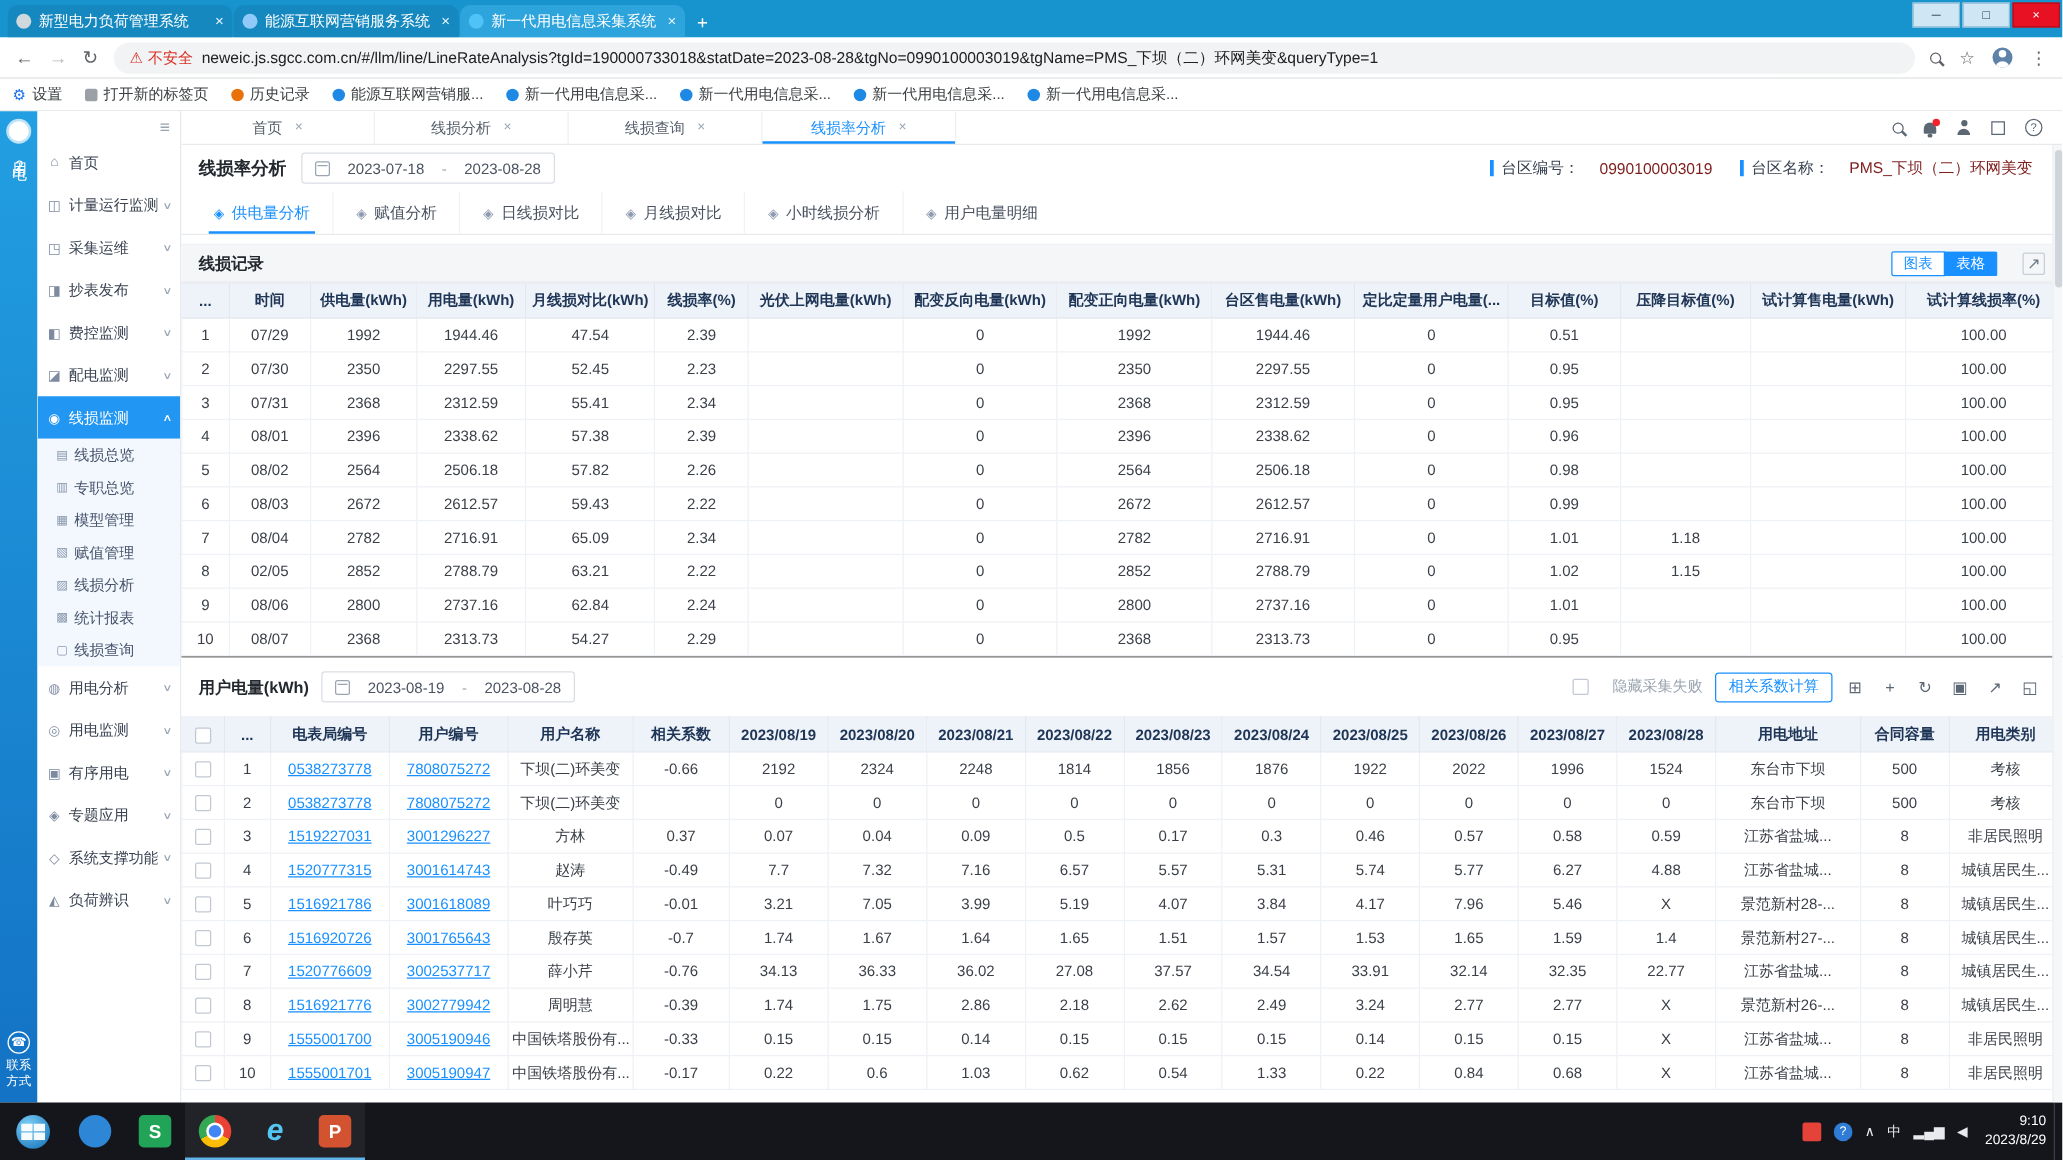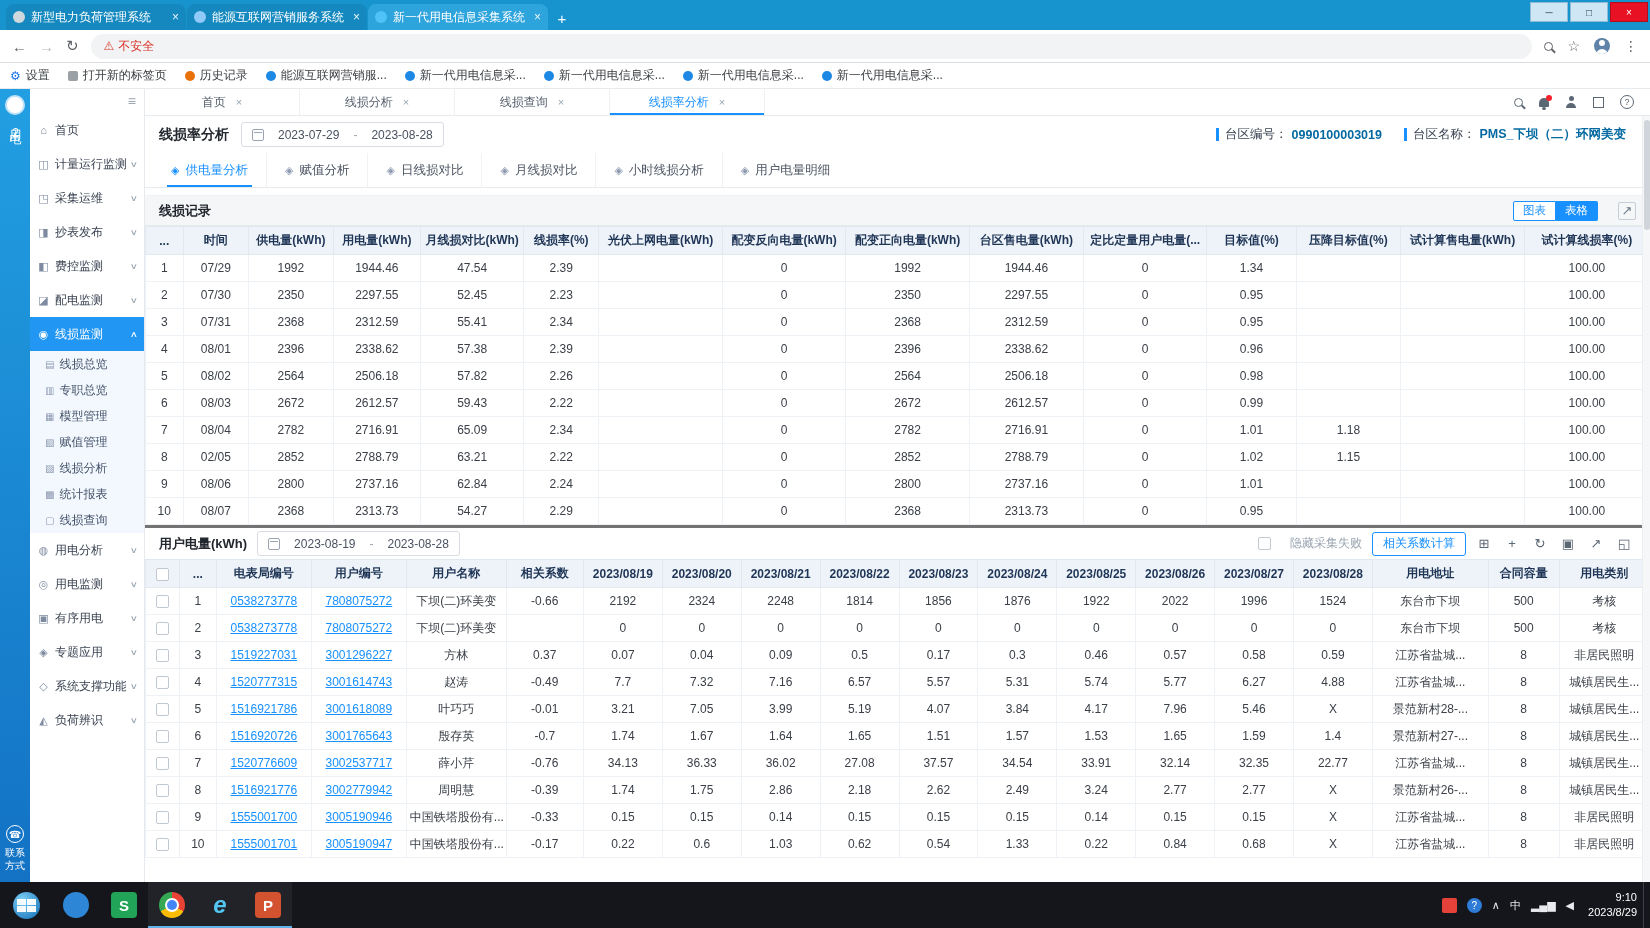--- a/index.html
+++ b/index.html
@@ -80,33 +80,33 @@
 
 .page-header{height:37px;display:flex;align-items:center;gap:12px;padding:0 14px;flex:0 0 auto}
 .page-title{font-size:14px;font-weight:bold;color:#23272e}
 .date-box{height:25px;border:1px solid #d9dde3;border-radius:3px;display:flex;align-items:center;gap:14px;padding:0 10px;font-size:12px;color:#4a5260}
 .date-box .sep{color:#9aa5b1}
 .i-cal{width:12px;height:12px;border:1px solid #9aa5b1;border-radius:2px;position:relative;display:inline-block;flex:0 0 auto}
 .i-cal::before{content:'';position:absolute;top:2.5px;left:1px;right:1px;height:1px;background:#9aa5b1}
 .station{margin-left:auto;display:flex;align-items:center;gap:22px;padding-right:10px;font-size:12.5px;color:#3a4352;white-space:nowrap}
 .st-item{display:flex;align-items:center}
 .st-bar{width:3px;height:13px;background:#1890ff;margin-right:6px}
-.st-val{font-weight:bold;color:#0369a1;margin-left:4px}
+.st-val{font-weight:normal;color:#7f1d1d;margin-left:16px}
 
 .sub-tabs{height:35px;display:flex;align-items:stretch;border-bottom:1px solid #e8ebee;padding:0 8px;flex:0 0 auto}
 .sub-tab{display:flex;align-items:center;gap:6px;padding:0 18px;font-size:12.5px;color:#4a5260;border-right:1px solid #f0f2f4;position:relative;cursor:pointer}
 .sub-tab:last-child{border-right:none}
 .sub-ico{font-size:11px;color:#8d9ab0}
 .sub-tab.active{color:#1890ff}
 .sub-tab.active .sub-ico{color:#1890ff}
 .sub-tab.active::after{content:'';position:absolute;left:14px;right:14px;bottom:0;height:2px;background:#1890ff}
 
 .sec-bar{display:flex;align-items:center;gap:10px;padding:0 14px;flex:0 0 auto}
 .sec1{height:31px;background:#f5f6f8;border-top:1px solid #f0f2f4;border-bottom:1px solid #e7eaee;margin-top:7px}
-.sec2{height:34px;background:#fff;border-top:3px solid #737373}
+.sec2{height:48px;background:#fff;border-top:1px solid #737373}
 .sec-title{font-size:13px;font-weight:bold;color:#23272e;white-space:nowrap}
 .toggle{margin-left:auto;display:flex}
 .toggle-btn{height:20px;padding:0 9px;font-size:11.5px;display:flex;align-items:center;border:1px solid #1890ff;cursor:pointer}
 .toggle-btn.chart{color:#1890ff;background:#fff;border-radius:2px 0 0 2px}
 .toggle-btn.tbl{color:#fff;background:#1890ff;border-radius:0 2px 2px 0;border-left:none}
 .export-ico{font-size:13px;color:#6b7889;border:1px solid #c6cdd6;border-radius:2px;width:18px;height:18px;display:flex;align-items:center;justify-content:center;margin-left:10px}
 
 .table-wrap{flex:0 0 auto;overflow:hidden;padding:0 0 0 0}
 .table-wrap.t2{flex:1;min-height:0}
 table{width:100%;border-collapse:collapse;table-layout:fixed}
@@ -174,20 +174,21 @@
 
 <div class="addressbar">
   <span class="nav-ico">←</span>
   <span class="nav-ico dim">→</span>
   <span class="nav-ico">↻</span>
   <div class="url-pill">
     <span class="warn-group">
       <span>⚠</span>
       <span>不安全</span>
     </span>
+    <span class="url-text">neweic.js.sgcc.com.cn/#/llm/line/LineRateAnalysis?tgId=190000733018&amp;statDate=2023-08-28&amp;tgNo=0990100003019&amp;tgName=PMS_下坝（二）环网美变&amp;queryType=1</span>
   </div>
   <div class="addr-right">
     <span class="i-search"></span>
     <span class="glyph-ico">☆</span>
     <span class="i-avatar"></span>
     <span class="glyph-ico">⋮</span>
   </div>
 </div>
 
 <div class="bookmarks">
@@ -363,21 +364,21 @@
         <span class="i-user"></span>
         <span class="i-fullscreen"></span>
         <span class="i-help">?</span>
       </div>
     </div>
 
     <div class="page-header">
       <span class="page-title">线损率分析</span>
       <div class="date-box">
         <span class="i-cal"></span>
-        <span>2023-07-29</span>
+        <span>2023-07-18</span>
         <span class="sep">-</span>
         <span>2023-08-28</span>
       </div>
       <div class="station">
         <span class="st-item">
           <span class="st-bar"></span>
           <span>台区编号：</span>
           <span class="st-val">0990100003019</span>
         </span>
         <span class="st-item">
@@ -468,21 +469,21 @@
               <td>07/29</td>
               <td>1992</td>
               <td>1944.46</td>
               <td>47.54</td>
               <td>2.39</td>
               <td></td>
               <td>0</td>
               <td>1992</td>
               <td>1944.46</td>
               <td>0</td>
-              <td>1.34</td>
+              <td>0.51</td>
               <td></td>
               <td></td>
               <td>100.00</td>
             </tr>
             <tr>
               <td>2</td>
               <td>07/30</td>
               <td>2350</td>
               <td>2297.55</td>
               <td>52.45</td>

